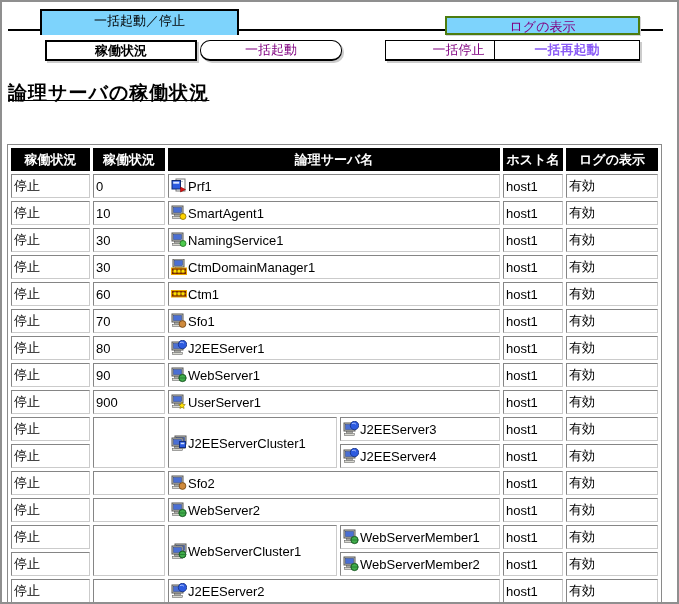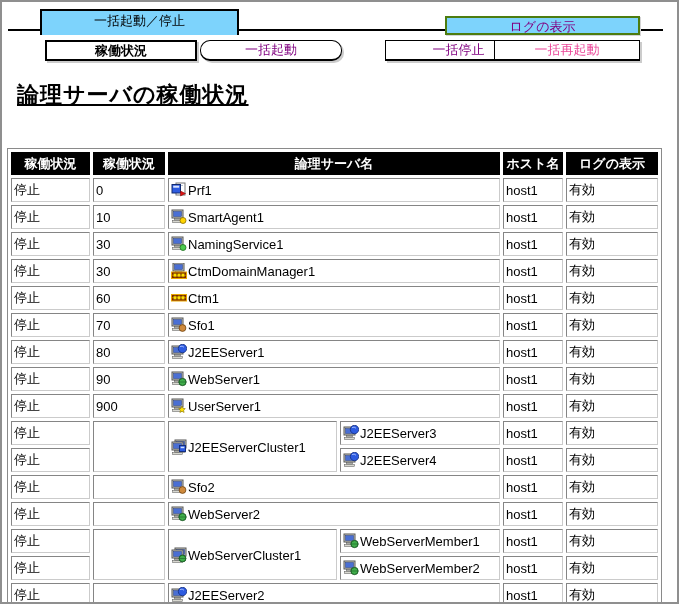--- a/index.html
+++ b/index.html
@@ -21,21 +21,21 @@
   .btn{position:absolute;top:38px;height:21px;box-sizing:border-box;text-align:center;
        font-size:13px;background:#fff;cursor:pointer;line-height:17px;
        border:1px solid #000;border-bottom-width:2px;box-shadow:2px 2px 0 #cccccc;}
   .btn.sel{border:2px solid #000;font-weight:bold;}
   .btn.b1{left:43px;width:152px;}
   .btn.b2{left:198px;width:142px;}
   .btn.b3{left:343px;width:147px;}
   .btn.b4{left:492px;width:146px;}
 
   
-  h1.page-title{margin:12px 0 0 15px;font-size:22px;font-weight:bold;
+  h1.page-title{margin:12px 0 0 6px;font-size:19px;font-weight:bold;
                 text-decoration:underline;letter-spacing:1px;}
 
   
   table.main{border-collapse:separate;border-spacing:3px;margin:38px 0 0 5px;
              border:1px solid #8a8a8a;table-layout:fixed;width:653px;background:#fff;}
   table.main th{background:#000;color:#fff;font-weight:bold;font-size:13px;height:21px;
                 padding:0;border:1px solid #000;text-align:center;white-space:nowrap;overflow:hidden;}
   table.main td{box-sizing:border-box;border:1px solid;
                 border-color:#858585 #cbcbcb #cbcbcb #858585;
                 height:24px;font-size:13px;padding:0 1px 0 2px;vertical-align:middle;
@@ -49,21 +49,21 @@
 <div class="frame">
 
   <div class="header">
     <div class="tab-line"></div>
     <div class="tab t1" style="color: rgb(0, 0, 0);">一括起動／停止</div>
     <div class="tab t3" style="color: rgb(128, 0, 128);">ログの表示</div>
 
     <div class="btn b1 sel" style="color: rgb(0, 0, 0);">稼働状況</div>
     <div class="btn b2" style="color: rgb(128, 0, 128); border-radius: 10px;">一括起動</div>
     <div class="btn b3" style="color: rgb(128, 0, 128); margin-left: 40px;">一括停止</div>
-    <div class="btn b4" style="color: #ec4899;">一括再起動</div>
+    <div class="btn b4" style="color: #8b5cf6; font-weight: bold;">一括再起動</div>
   </div>
 
   <h1 class="page-title">論理サーバの稼働状況</h1>
 
   <table class="main">
     <colgroup>
       <col style="width:79px">
         <col style="width:72px">
         <col style="width:169px">
       <col style="width:160px">

